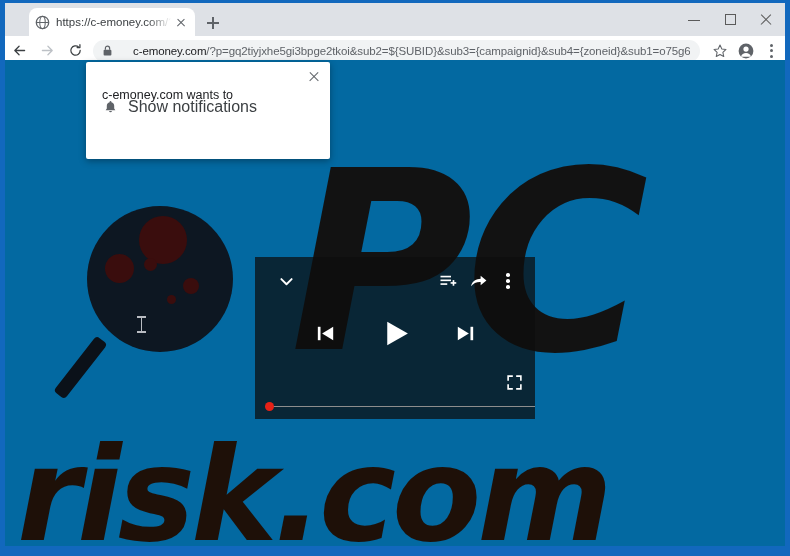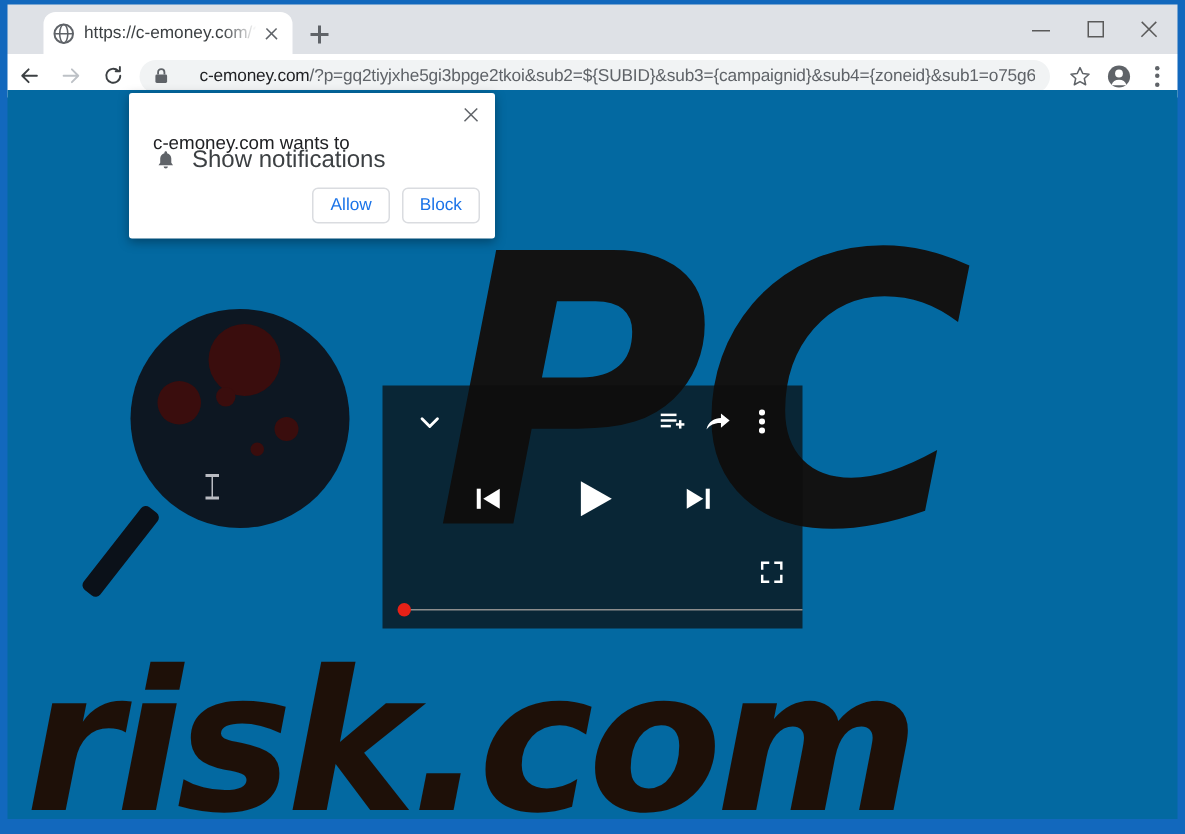--- a/index.html
+++ b/index.html
@@ -610,19 +610,15 @@
     <div class="bubble-title">c-emoney.com wants to</div>
     <div class="bubble-row">
       <span class="bell">
         <svg width="13" height="14" viewBox="0 0 20 22">
           <path d="M10 1.4c-.8 0-1.4.6-1.4 1.4v.6C5.9 4.1 4.2 6.3 4.2 9v4.4L2.4 16h15.2l-1.8-2.6V9c0-2.7-1.7-4.9-4.4-5.6v-.6c0-.8-.6-1.4-1.4-1.4z" fill="#5f6368"></path>
           <path d="M7.8 17.2a2.2 2.2 0 0 0 4.4 0z" fill="#5f6368"></path>
         </svg>
       </span>
       <span class="txt">Show notifications</span>
     </div>
-    <div class="bubble-actions">
-      <div class="btn">Allow</div>
-      <div class="btn">Block</div>
-    </div>
   </div>
 
 </div>
 
 </body></html>

